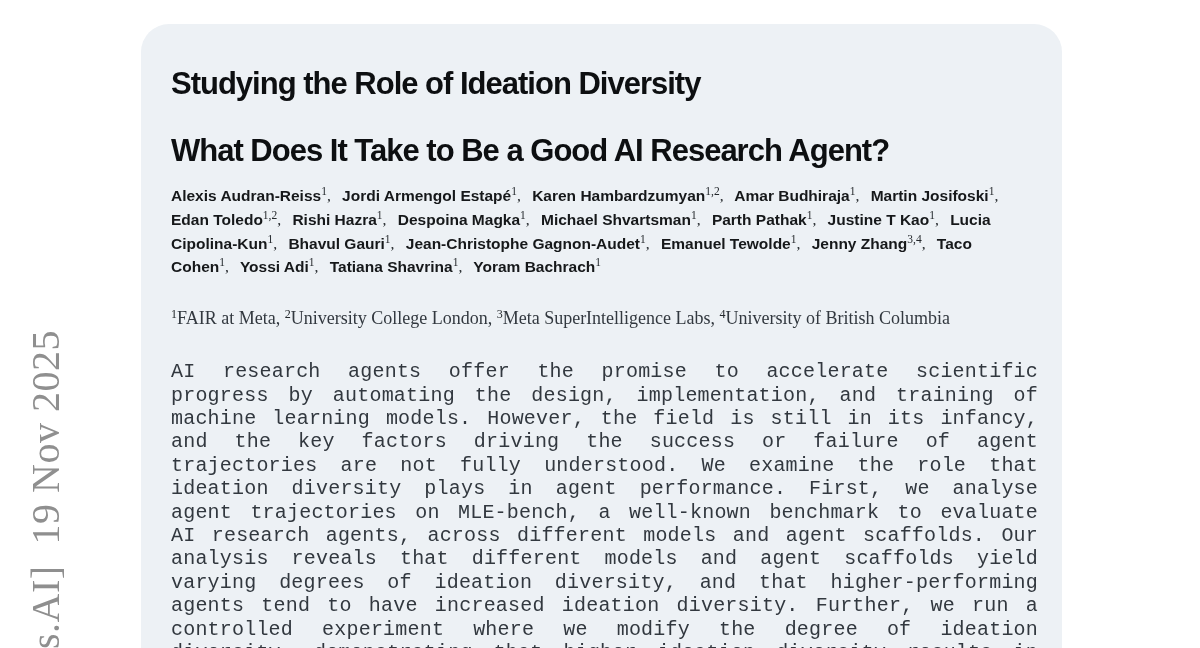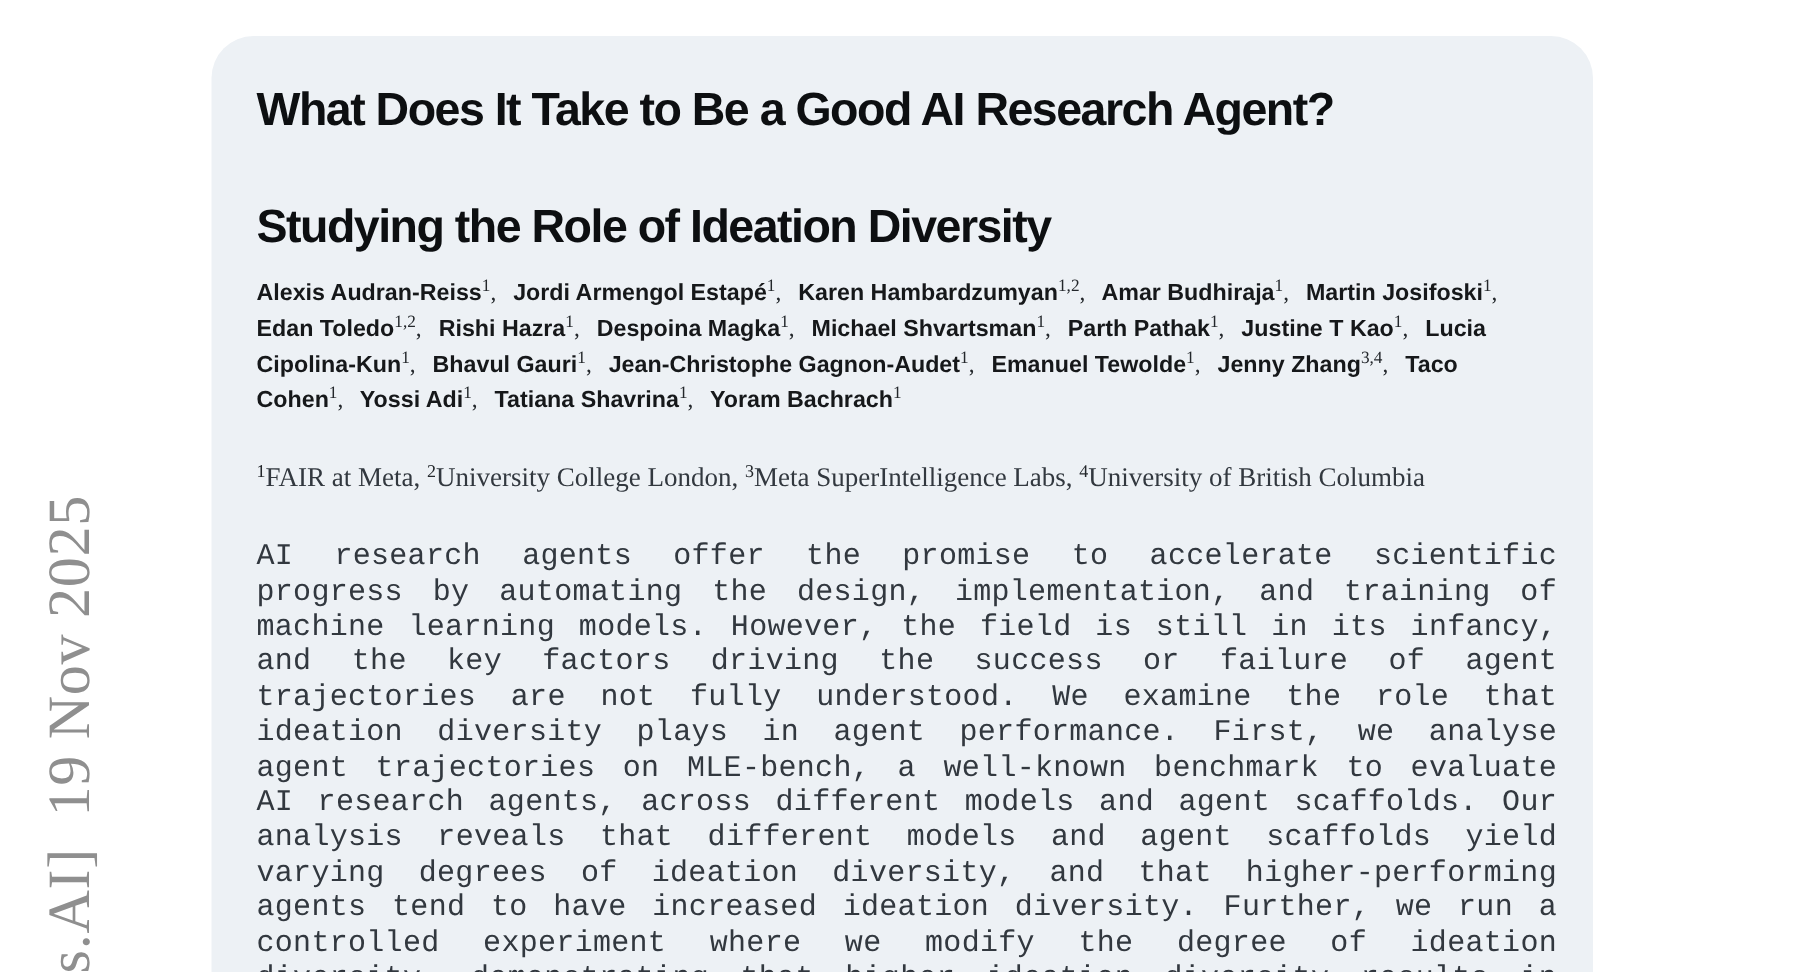--- a/index.html
+++ b/index.html
@@ -95,23 +95,23 @@
 </style>
 </head>
 <body>
 
 <div class="page">
 
   <div class="watermark">cs.AI]  19 Nov 2025</div>
 
   <div class="card">
 
+    <h1 class="title subtitle">Studying the Role of Ideation Diversity</h1>
+
     <h1 class="title">What Does It Take to Be a Good AI Research Agent?</h1>
-
-    <h1 class="title subtitle">Studying the Role of Ideation Diversity</h1>
 
     <p class="authors"><span class="author"><span>Alexis Audran-Reiss</span><sup class="a-sup">1</sup><span class="a-comma">,</span></span> <span class="author"><span>Jordi Armengol Estapé</span><sup class="a-sup">1</sup><span class="a-comma">,</span></span> <span class="author"><span>Karen Hambardzumyan</span><sup class="a-sup">1,2</sup><span class="a-comma">,</span></span> <span class="author"><span>Amar Budhiraja</span><sup class="a-sup">1</sup><span class="a-comma">,</span></span> <span class="author"><span>Martin Josifoski</span><sup class="a-sup">1</sup><span class="a-comma">,</span></span> <span class="author"><span>Edan Toledo</span><sup class="a-sup">1,2</sup><span class="a-comma">,</span></span> <span class="author"><span>Rishi Hazra</span><sup class="a-sup">1</sup><span class="a-comma">,</span></span> <span class="author"><span>Despoina Magka</span><sup class="a-sup">1</sup><span class="a-comma">,</span></span> <span class="author"><span>Michael Shvartsman</span><sup class="a-sup">1</sup><span class="a-comma">,</span></span> <span class="author"><span>Parth Pathak</span><sup class="a-sup">1</sup><span class="a-comma">,</span></span> <span class="author"><span>Justine T Kao</span><sup class="a-sup">1</sup><span class="a-comma">,</span></span> <span class="author"><span>Lucia Cipolina-Kun</span><sup class="a-sup">1</sup><span class="a-comma">,</span></span> <span class="author"><span>Bhavul Gauri</span><sup class="a-sup">1</sup><span class="a-comma">,</span></span> <span class="author"><span>Jean-Christophe Gagnon-Audet</span><sup class="a-sup">1</sup><span class="a-comma">,</span></span> <span class="author"><span>Emanuel Tewolde</span><sup class="a-sup">1</sup><span class="a-comma">,</span></span> <span class="author"><span>Jenny Zhang</span><sup class="a-sup">3,4</sup><span class="a-comma">,</span></span> <span class="author"><span>Taco Cohen</span><sup class="a-sup">1</sup><span class="a-comma">,</span></span> <span class="author"><span>Yossi Adi</span><sup class="a-sup">1</sup><span class="a-comma">,</span></span> <span class="author"><span>Tatiana Shavrina</span><sup class="a-sup">1</sup><span class="a-comma">,</span></span> <span class="author"><span>Yoram Bachrach</span><sup class="a-sup">1</sup></span> </p>
 
     <p class="affils"><span><sup class="f-sup">1</sup><span>FAIR at Meta, </span></span><span><sup class="f-sup">2</sup><span>University College London, </span></span><span><sup class="f-sup">3</sup><span>Meta SuperIntelligence Labs, </span></span><span><sup class="f-sup">4</sup><span>University of British Columbia</span></span></p>
 
     <p class="abstract">AI research agents offer the promise to accelerate scientific progress by automating the design, implementation, and training of machine learning models. However, the field is still in its infancy, and the key factors driving the success or failure of agent trajectories are not fully understood. We examine the role that ideation diversity plays in agent performance. First, we analyse agent trajectories on MLE-bench, a well-known benchmark to evaluate AI research agents, across different models and agent scaffolds. Our analysis reveals that different models and agent scaffolds yield varying degrees of ideation diversity, and that higher-performing agents tend to have increased ideation diversity. Further, we run a controlled experiment where we modify the degree of ideation diversity, demonstrating that higher ideation diversity results in stronger performance. Finally, we strengthen our results by examining additional evaluation metrics beyond the standard medal-based scoring of MLE-bench, showing that our findings still hold across other agent performance metrics.</p>
 
   </div>
 </div>
 

